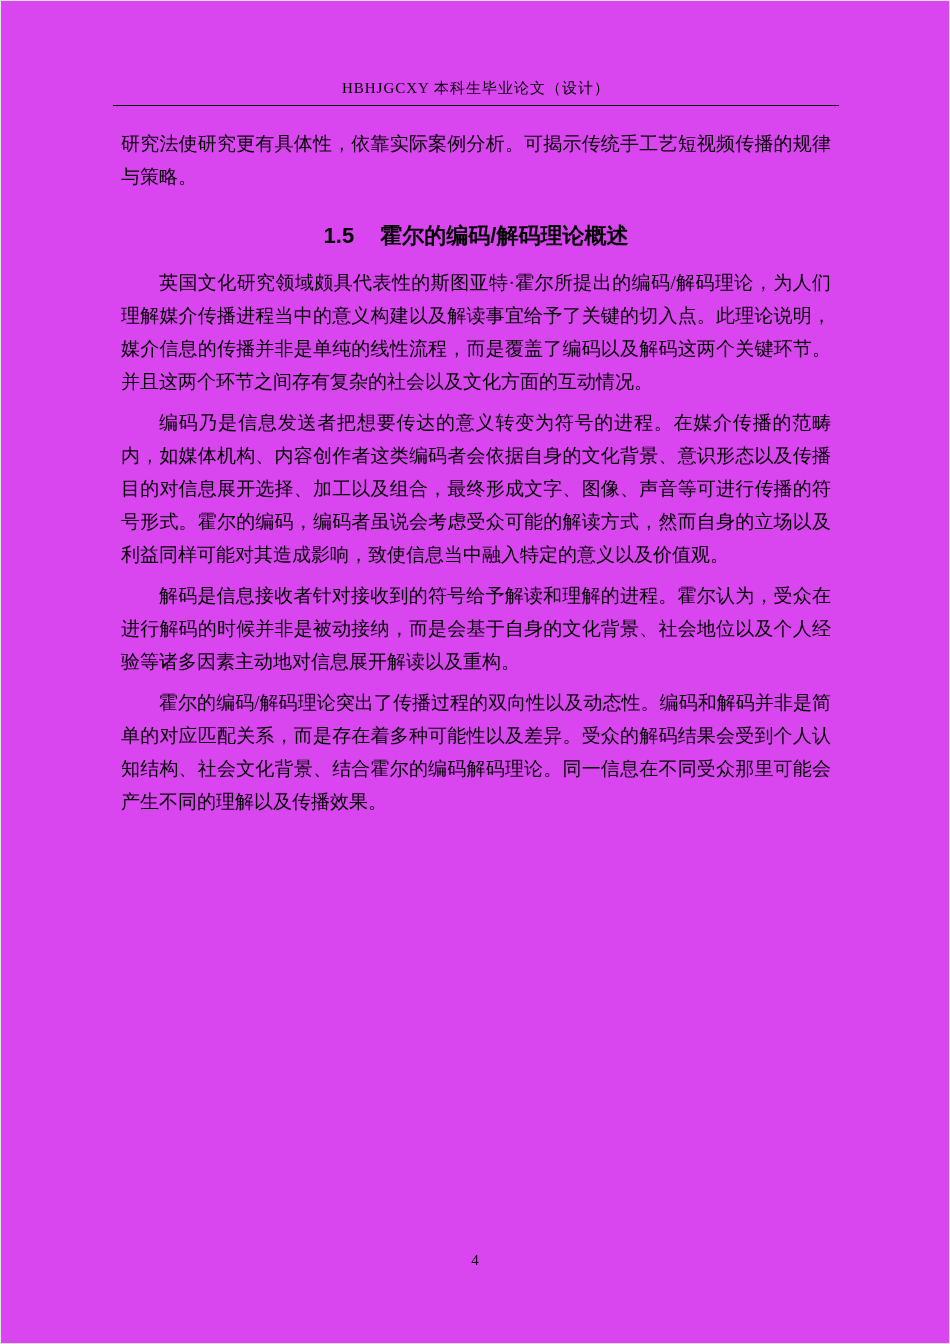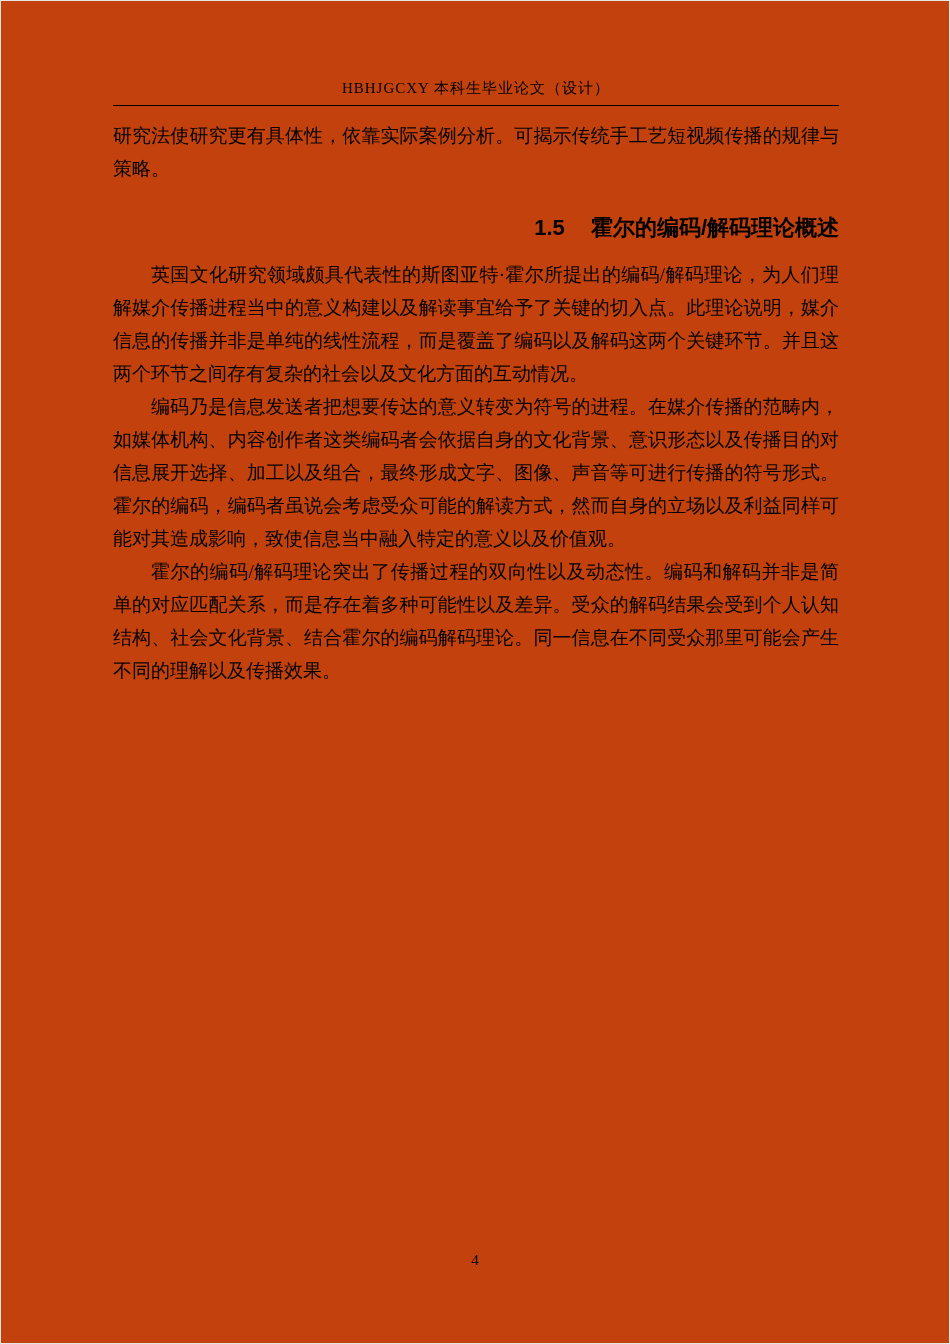--- a/index.html
+++ b/index.html
@@ -5,21 +5,21 @@
   html, body {
     margin: 0;
     padding: 0;
     background: #ffffff;
   }
   .page {
     position: relative;
     width: 950px;
     height: 1344px;
     margin: 0 auto;
-    background: #c2410c;
+    background: #d946ef;
     box-sizing: border-box;
     border: 1px solid #e6e6e6;
     color: #000000;
     font-family: "Liberation Serif", serif;
   }
   .header {
     position: absolute;
     top: 78px;
     left: 112px;
     width: 726px;
@@ -32,33 +32,33 @@
   .content {
     position: absolute;
     top: 118px;
     left: 112px;
     width: 726px;
     font-size: 19px;
     line-height: 33px;
     text-align: justify;
   }
   .para {
-    margin: 0;
+    margin: 8px;
     padding: 0;
   }
   .para.indent {
     text-indent: 38px;
   }
   .section-heading {
     margin: 28px 0 15px 0;
     font-family: "Liberation Sans", sans-serif;
     font-weight: bold;
     font-size: 22px;
     line-height: 30px;
-    text-align: right;
+    text-align: center;
   }
   .section-number {
     display: inline-block;
     margin-right: 20px;
   }
   .footer {
     position: absolute;
     bottom: 74px;
     left: 0;
     width: 100%;
@@ -82,20 +82,21 @@
 
     <h2 class="section-heading">
       <span class="section-number">1.5</span>
       <span class="section-title">霍尔的编码/解码理论概述</span>
     </h2>
 
     <p class="para indent">英国文化研究领域颇具代表性的斯图亚特·霍尔所提出的编码/解码理论，为人们理解媒介传播进程当中的意义构建以及解读事宜给予了关键的切入点。此理论说明，媒介信息的传播并非是单纯的线性流程，而是覆盖了编码以及解码这两个关键环节。并且这两个环节之间存有复杂的社会以及文化方面的互动情况。</p>
 
     <p class="para indent">编码乃是信息发送者把想要传达的意义转变为符号的进程。在媒介传播的范畴内，如媒体机构、内容创作者这类编码者会依据自身的文化背景、意识形态以及传播目的对信息展开选择、加工以及组合，最终形成文字、图像、声音等可进行传播的符号形式。霍尔的编码，编码者虽说会考虑受众可能的解读方式，然而自身的立场以及利益同样可能对其造成影响，致使信息当中融入特定的意义以及价值观。</p>
 
+    <p class="para indent">解码是信息接收者针对接收到的符号给予解读和理解的进程。霍尔认为，受众在进行解码的时候并非是被动接纳，而是会基于自身的文化背景、社会地位以及个人经验等诸多因素主动地对信息展开解读以及重构。</p>
 
 
     <p class="para indent">霍尔的编码/解码理论突出了传播过程的双向性以及动态性。编码和解码并非是简单的对应匹配关系，而是存在着多种可能性以及差异。受众的解码结果会受到个人认知结构、社会文化背景、结合霍尔的编码解码理论。同一信息在不同受众那里可能会产生不同的理解以及传播效果。</p>
 
   </div>
 
   <div class="footer">
     <span>4</span>
   </div>
 

